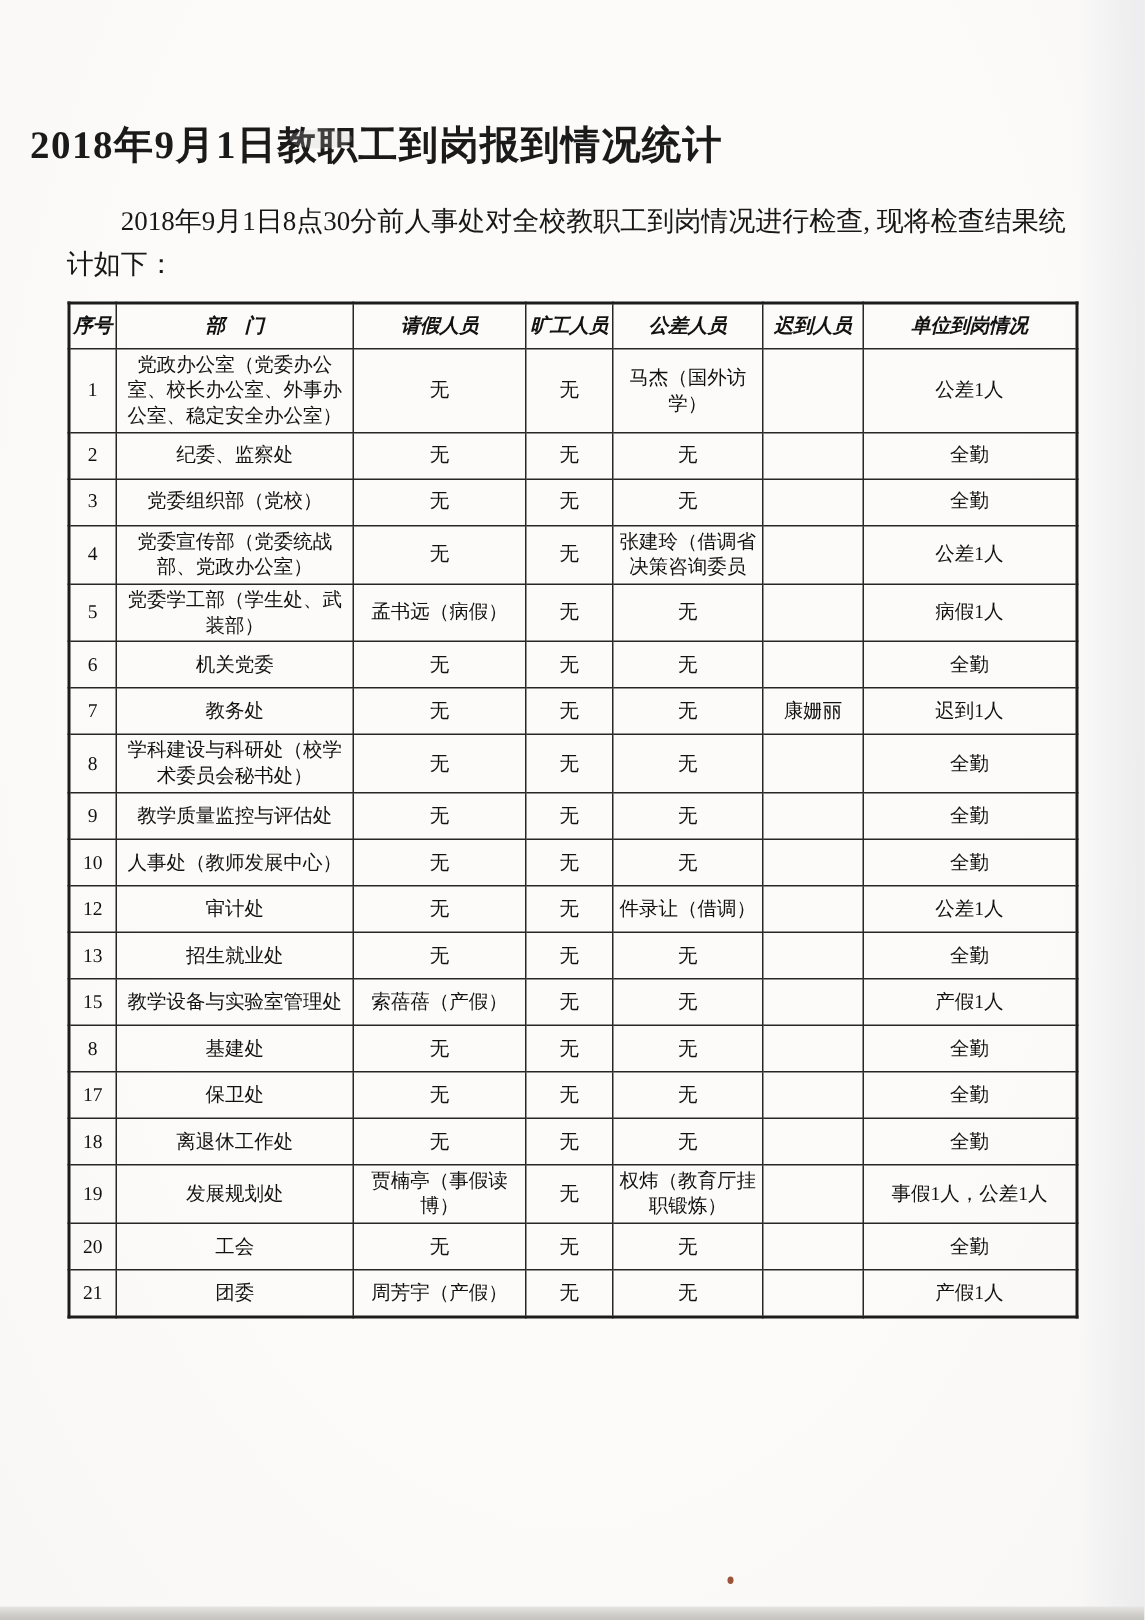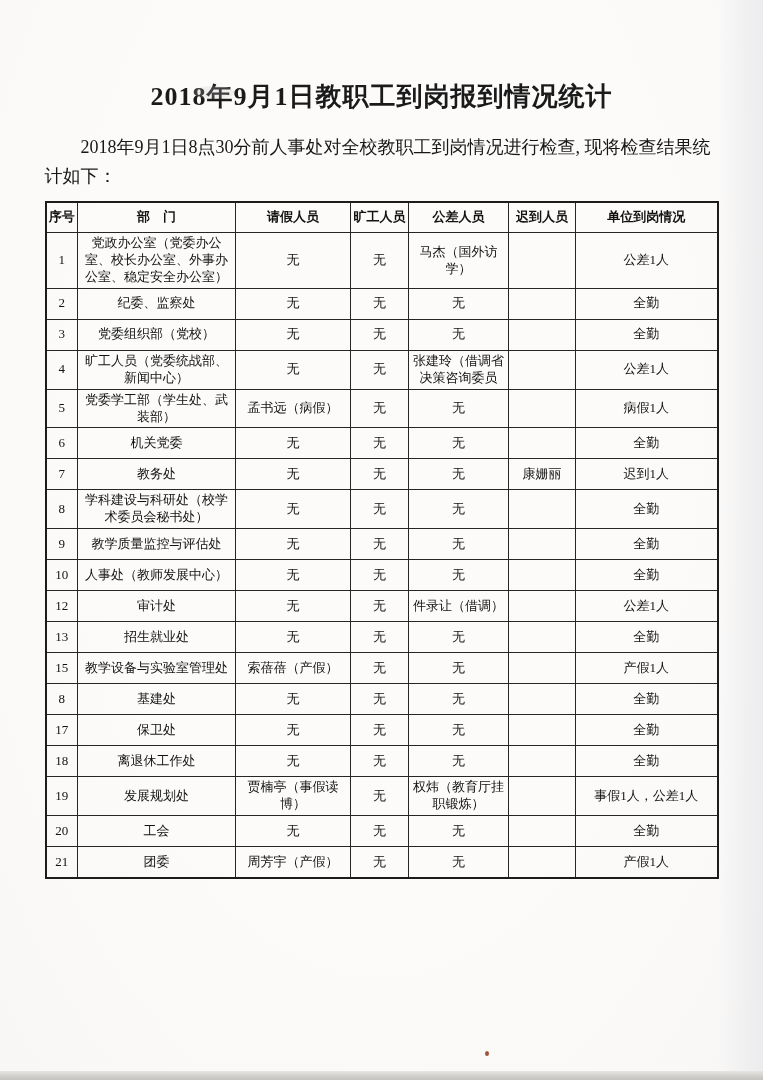--- a/index.html
+++ b/index.html
@@ -16,21 +16,21 @@
     color:#1a1a1a;
   }
   
   .scan::after{
     content:"";
     position:absolute;left:0;right:0;bottom:0;height:9px;
     background:linear-gradient(180deg,#e6e5e3 0%,#cfcecb 60%,#c4c3c0 100%);
   }
   .page-title{
     margin:82px 20px 0;
-    text-align:center;
+    text-align:left;
     font-size:26px;
     font-weight:bold;
     letter-spacing:1px;
     line-height:1.15;
   }
   .intro{
     width:674px;
     margin:21px auto 0;
     font-size:18px;
     line-height:1.62;
@@ -48,21 +48,21 @@
     color:#121212;
   }
   table.att th, table.att td{
     border:1px solid #262626;
     text-align:center;
     vertical-align:middle;
     padding:2px 2px;
     line-height:1.3;
     overflow:hidden;
   }
-  table.att th{height:27px;font-weight:bold;padding:1px;}
+  table.att th{height:27px;font-weight:bold;padding:1px;font-style:italic;}
   table.att td{height:26px;}
   .smudge{
     position:absolute;left:193px;top:86px;width:42px;height:13px;
     background:rgba(199,193,193,.22);border-radius:50%;
     pointer-events:none;
   }
   .red-dot{
     position:absolute;left:485px;top:1051px;width:4px;height:5px;
     border-radius:50%;
   }
@@ -123,21 +123,21 @@
           <td>3</td>
           <td>党委组织部（党校）</td>
           <td>无</td>
           <td>无</td>
           <td>无</td>
           <td></td>
           <td>全勤</td>
         </tr>
         <tr>
           <td>4</td>
-          <td>旷工人员（党委统战部、新闻中心）</td>
+          <td>党委宣传部（党委统战部、党政办公室）</td>
           <td>无</td>
           <td>无</td>
           <td>张建玲（借调省决策咨询委员</td>
           <td></td>
           <td>公差1人</td>
         </tr>
         <tr>
           <td>5</td>
           <td>党委学工部（学生处、武装部）</td>
           <td>孟书远（病假）</td>

